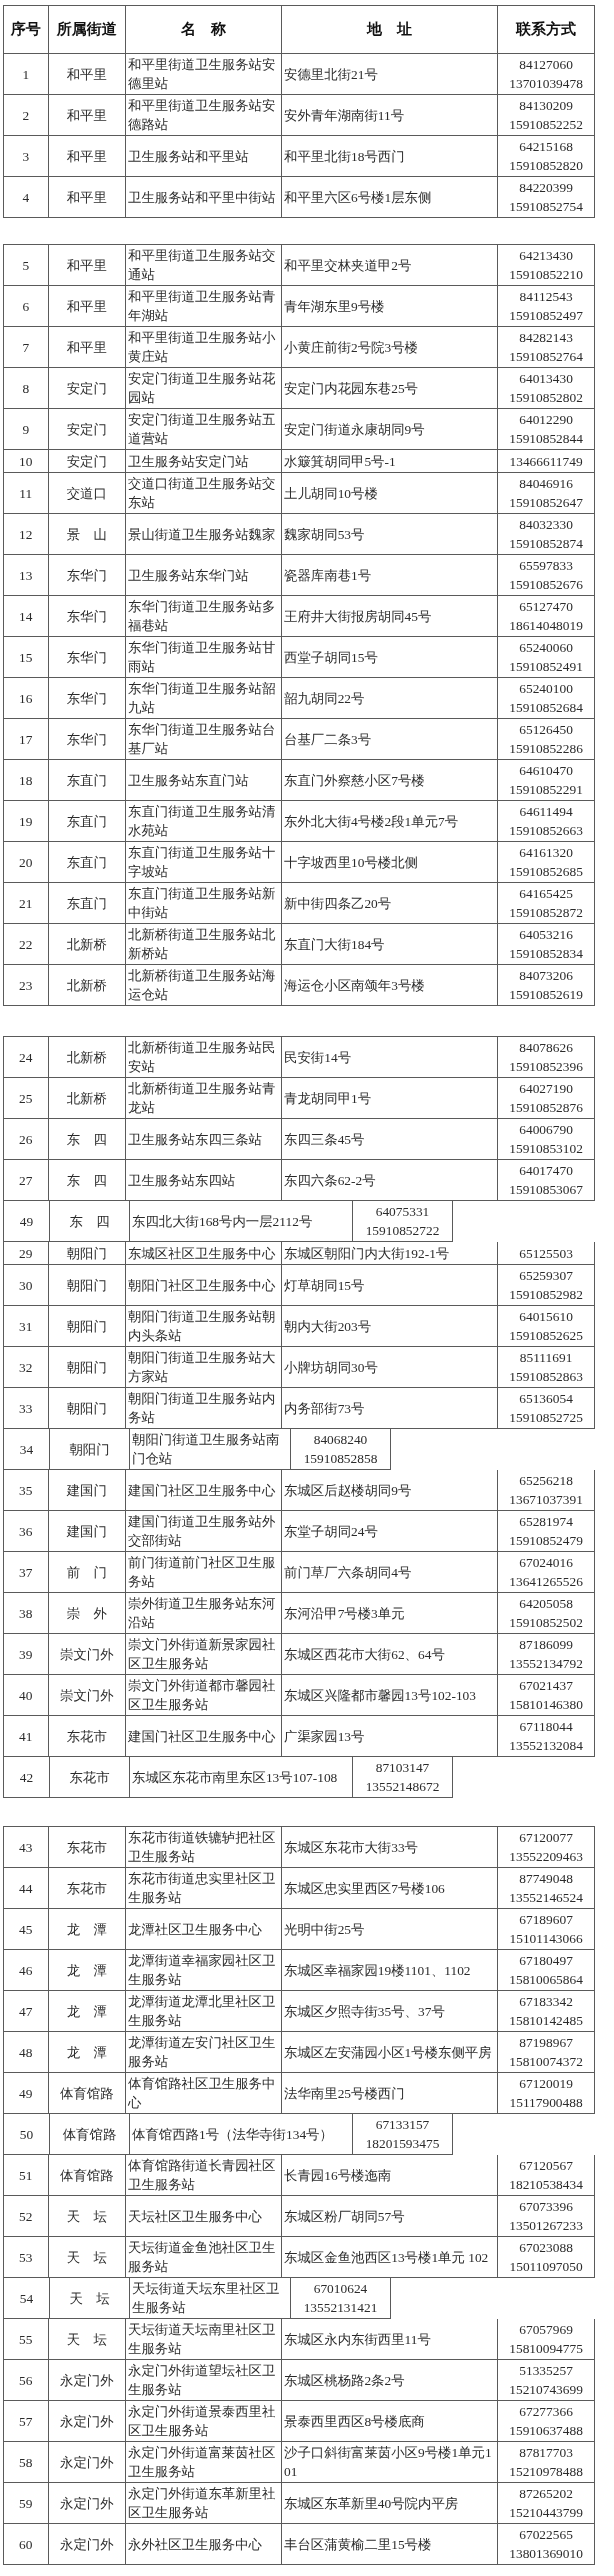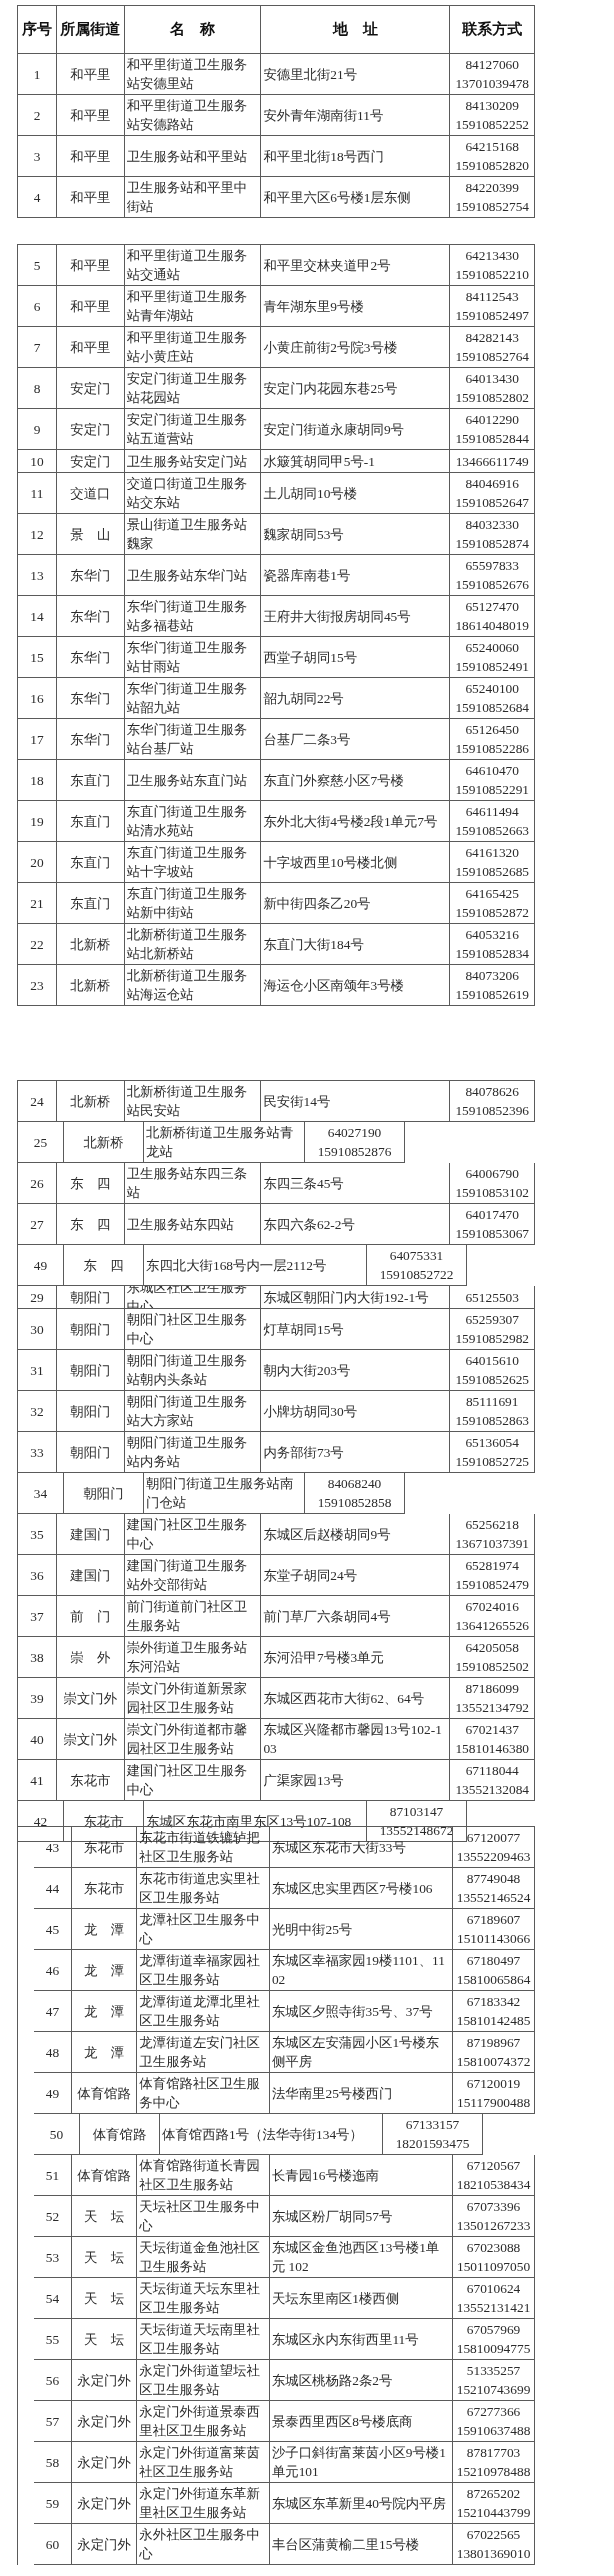--- a/index.html
+++ b/index.html
@@ -1,18 +1,18 @@
 <!DOCTYPE html>
 <html><head>
   <meta charset="utf-8">
   <style>
     html, body { margin: 0; padding: 0; background: #ffffff; }
     body { width: 614px; height: 2576px; position: relative; overflow: hidden;
            font-family: "Liberation Serif", "DejaVu Serif", serif; color: #2b2b2b; }
-    .tbl { position: absolute; left: 17px; width: 518px; box-sizing: border-box;
+    .tbl { position: absolute; left: 3px; width: 592px; box-sizing: border-box;
            border-top: 1px solid #5a5a5a; border-left: 1px solid #5a5a5a; }
     .row { display: flex; height: 41px; box-sizing: border-box; }
     .row.short { height: 23px; }
     .row.head { height: 48px; }
     .cell { box-sizing: border-box; border-right: 1px solid #5a5a5a; border-bottom: 1px solid #5a5a5a;
             display: flex; align-items: center; font-size: 13.4px; line-height: 19px; overflow: hidden; }
     .c-seq { width: 46px; justify-content: center; }
     .c-street { width: 80px; justify-content: center; white-space: pre; }
     .c-name { width: 161px; padding: 0 2px; }
     .c-addr { width: 223px; padding: 0 2px; }
@@ -357,41 +357,44 @@
           <span>海运仓小区南颂年3号楼</span>
         </div>
         <div class="cell c-contact">
           <span>84073206</span>
           <span>15910852619</span>
         </div>
       </div>
     </div>
 </div>
 
-<div class="tbl" style="top:1036px;margin-top:44px;">
+<div class="tbl" style="top:1036px;">
   <div class="rows">
       <div class="row">
         <div class="cell c-seq">24</div>
         <div class="cell c-street">北新桥</div>
         <div class="cell c-name">
           <span>北新桥街道卫生服务站民安站</span>
         </div>
         <div class="cell c-addr">
           <span>民安街14号</span>
         </div>
         <div class="cell c-contact">
           <span>84078626</span>
           <span>15910852396</span>
         </div>
       </div>
       <div class="row">
         <div class="cell c-seq">25</div>
         <div class="cell c-street">北新桥</div>
         <div class="cell c-name">
           <span>北新桥街道卫生服务站青龙站</span>
+        </div>
+        <div class="cell c-addr">
+          <span>青龙胡同甲1号</span>
         </div>
         <div class="cell c-contact">
           <span>64027190</span>
           <span>15910852876</span>
         </div>
       </div>
       <div class="row">
         <div class="cell c-seq">26</div>
         <div class="cell c-street">东　四</div>
         <div class="cell c-name">
@@ -615,21 +618,21 @@
           <span>东城区东花市南里东区13号107-108</span>
         </div>
         <div class="cell c-contact">
           <span>87103147</span>
           <span>13552148672</span>
         </div>
       </div>
     </div>
 </div>
 
-<div class="tbl" style="top:1826px;padding-left:16px;">
+<div class="tbl" style="top:1826px;">
   <div class="rows">
       <div class="row">
         <div class="cell c-seq">43</div>
         <div class="cell c-street">东花市</div>
         <div class="cell c-name">
           <span>东花市街道铁辘轳把社区卫生服务站</span>
         </div>
         <div class="cell c-addr">
           <span>东城区东花市大街33号</span>
         </div>
@@ -773,23 +776,20 @@
         <div class="cell c-contact">
           <span>67023088</span>
           <span>15011097050</span>
         </div>
       </div>
       <div class="row">
         <div class="cell c-seq">54</div>
         <div class="cell c-street">天　坛</div>
         <div class="cell c-name">
           <span>天坛街道天坛东里社区卫生服务站</span>
-        </div>
-        <div class="cell c-addr">
-          <span>天坛东里南区1楼西侧</span>
         </div>
         <div class="cell c-contact">
           <span>67010624</span>
           <span>13552131421</span>
         </div>
       </div>
       <div class="row">
         <div class="cell c-seq">55</div>
         <div class="cell c-street">天　坛</div>
         <div class="cell c-name">

